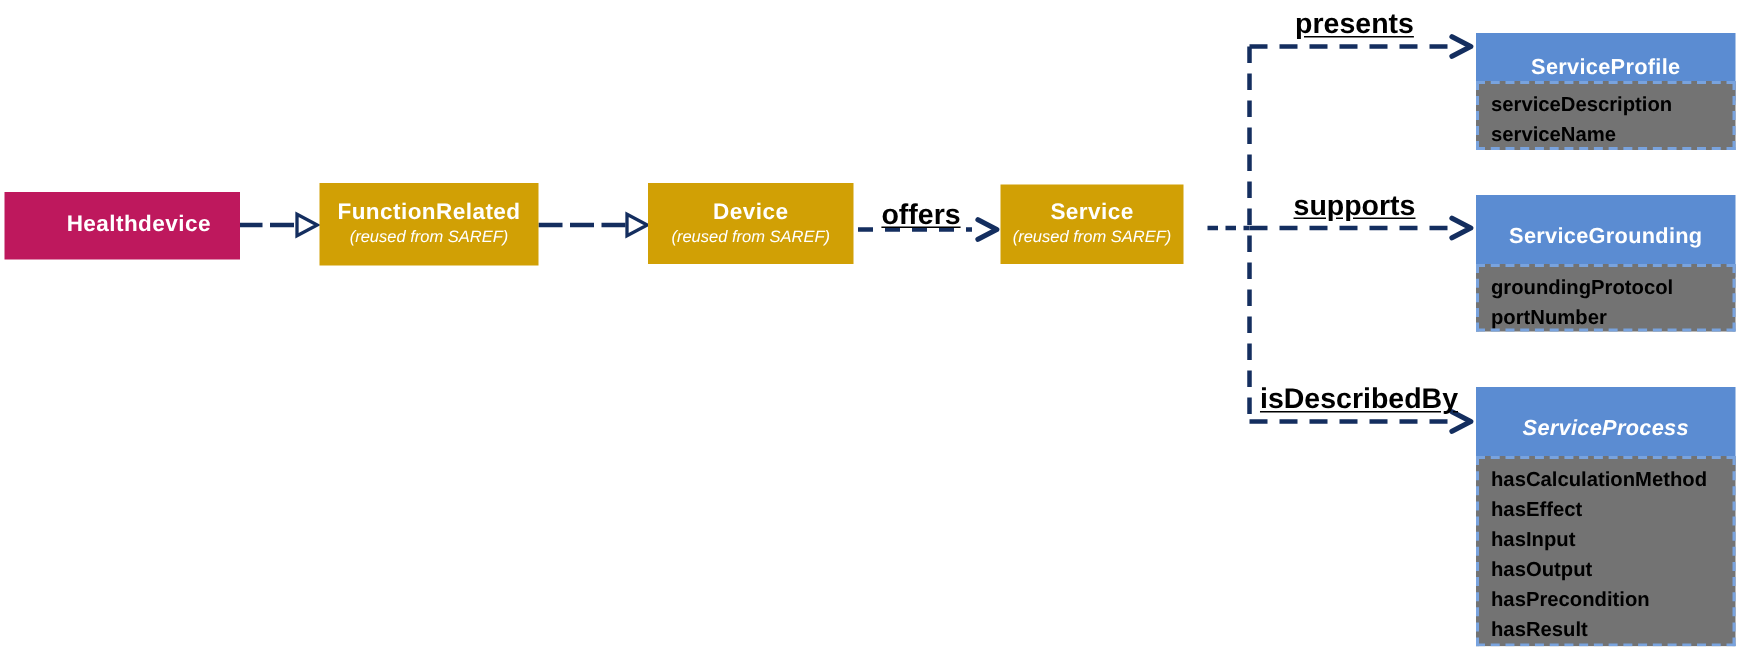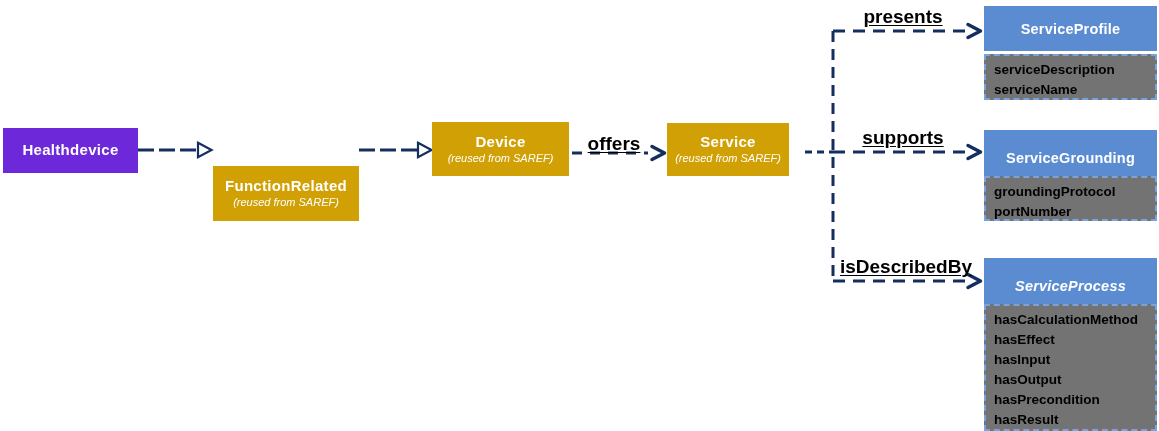--- a/index.html
+++ b/index.html
@@ -18,21 +18,21 @@
     display: flex;
     flex-direction: column;
     align-items: center;
     justify-content: center;
     color: #ffffff;
     text-align: center;
     line-height: 1.25;
   }
   .node .main-label { font-size: 15px; font-weight: 700; letter-spacing: .3px; }
   .node .sub-label  { font-size: 11px; font-style: italic; font-weight: 400; }
-  .blue-node { background: #6d28d9; }
+  .blue-node { background: #be185d; padding-left: 22px; }
   .gold-node { background: #D1A005; }
 
   .class-header {
     position: absolute;
     display: flex;
     align-items: center;
     justify-content: center;
     background: #5B8CD2;
     color: #ffffff;
     font-size: 14.5px;
@@ -92,36 +92,36 @@
     <polyline points="968,145.5 980.5,152 968,158.5" fill="none" stroke="#142E5F" stroke-width="3.5" stroke-linecap="round" stroke-linejoin="round"></polyline>
 
     <path d="M833 281 H966" stroke="#142E5F" stroke-width="3" stroke-dasharray="12,8" fill="none"></path>
     <polyline points="968,274.5 980.5,281 968,287.5" fill="none" stroke="#142E5F" stroke-width="3.5" stroke-linecap="round" stroke-linejoin="round"></polyline>
   </svg>
 
   <div class="node blue-node" style="left:3px; top:128px; width:135px; height:45px;">
     <span class="main-label">Healthdevice</span>
   </div>
 
-  <div class="node gold-node" style="left:213px; top:122px; width:146px; height:55px;margin-top:44px;">
+  <div class="node gold-node" style="left:213px; top:122px; width:146px; height:55px;">
     <span class="main-label">FunctionRelated</span>
     <span class="sub-label">(reused from SAREF)</span>
   </div>
 
   <div class="node gold-node" style="left:432px; top:122px; width:137px; height:54px;">
     <span class="main-label">Device</span>
     <span class="sub-label">(reused from SAREF)</span>
   </div>
 
   <div class="node gold-node" style="left:667px; top:123px; width:122px; height:53px;">
     <span class="main-label">Service</span>
     <span class="sub-label">(reused from SAREF)</span>
   </div>
 
-  <div class="class-header" style="left:984px; top:6px; width:173px; height:45px;align-items:center;">
+  <div class="class-header" style="left:984px; top:22px; width:173px; height:45px;align-items:center;">
     <span>ServiceProfile</span>
   </div>
   <div class="class-attrs" style="left:984px; top:54px; width:173px; height:46px;">
     <div class="attr">serviceDescription</div>
     <div class="attr">serviceName</div>
   </div>
 
   <div class="class-header" style="left:984px; top:130px; width:173px; height:55px;">
     <span>ServiceGrounding</span>
   </div>

